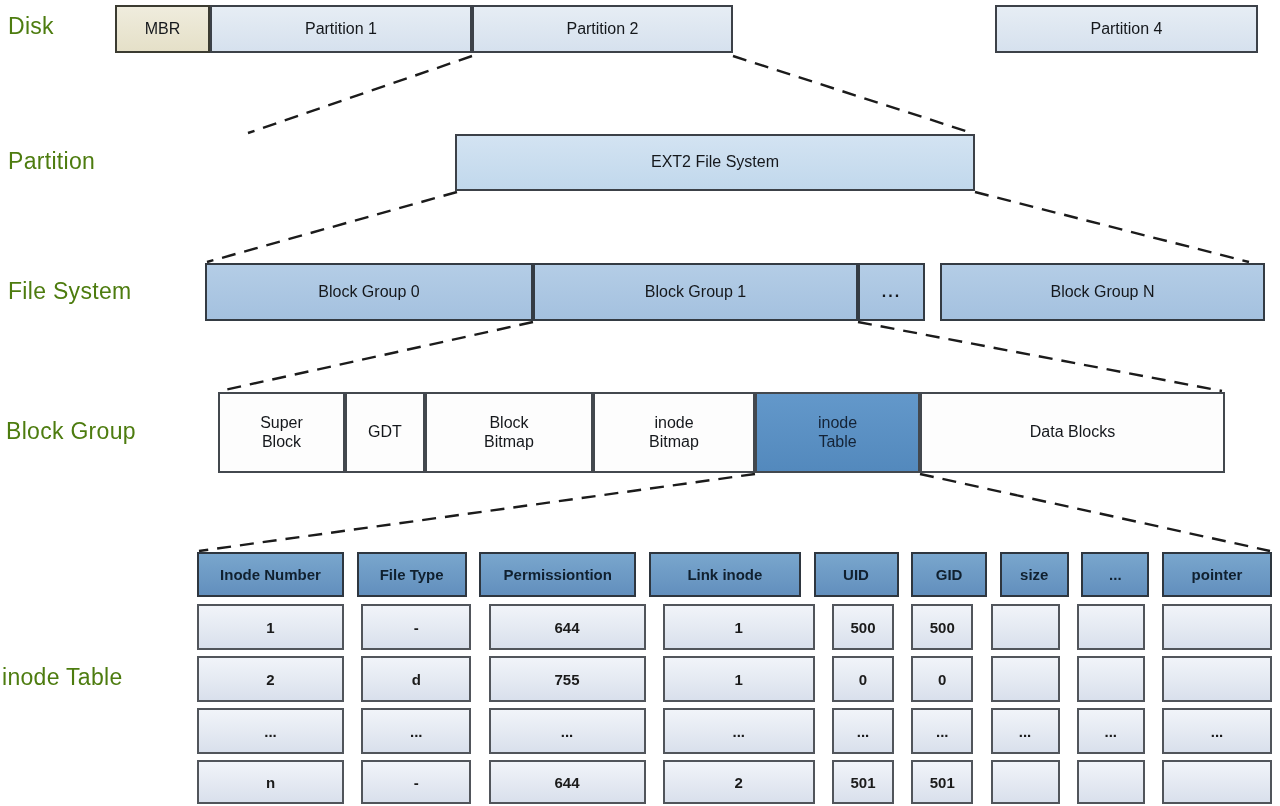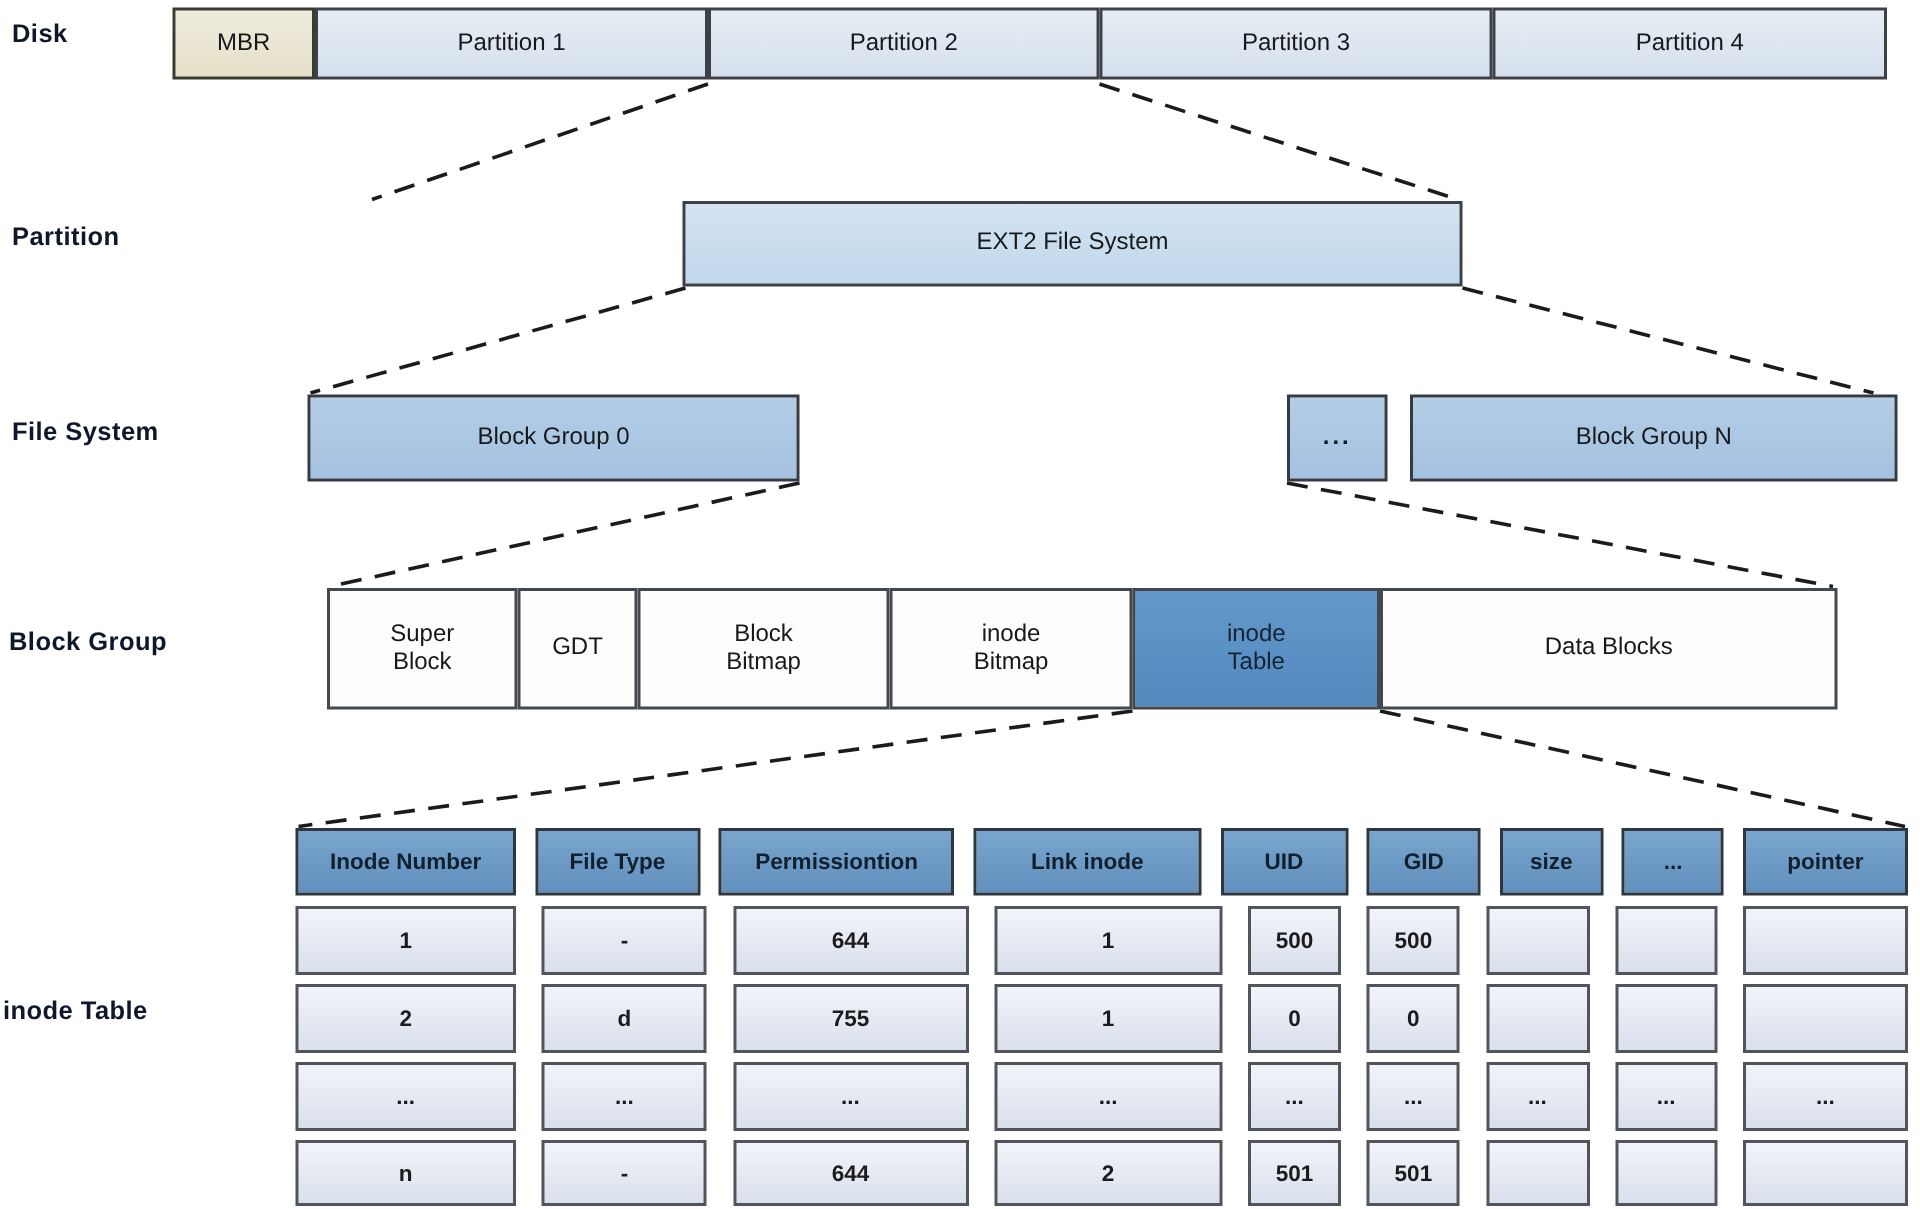--- a/index.html
+++ b/index.html
@@ -1,21 +1,21 @@
 <!DOCTYPE html>
 <html><head>
 <meta charset="utf-8">
 <style>
   html,body{margin:0;padding:0;background:#fff;}
   #stage{
     position:relative;width:1280px;height:806px;background:#fff;overflow:hidden;
     font-family:"Liberation Sans","DejaVu Sans",sans-serif;color:#111;
   }
   .rowlabel{
-    position:absolute;font-size:17px;color:#0f172a;letter-spacing:.3px;white-space:nowrap;font-weight:bold;
+    position:absolute;font-size:23px;color:#4d7c0f;letter-spacing:.3px;white-space:nowrap;
   }
   .box{
     position:absolute;display:flex;align-items:center;justify-content:center;
     box-sizing:border-box;text-align:center;font-size:16px;color:#15181c;
   }
   .box span{display:inline-block;line-height:1.15;}
   
   .r1{top:5px;height:48px;border:2px solid #3c4148;background:linear-gradient(#e6edf4,#d6e1ee);}
   .r1.mbr{background:linear-gradient(#efecdd,#e5e0c8);border-color:#3b3b31;}
   
@@ -72,33 +72,33 @@
 
   <div class="box r1 mbr" style="left:115px;width:95px">
       <span>MBR</span>
     </div>
   <div class="box r1" style="left:210px;width:262px">
       <span>Partition 1</span>
     </div>
   <div class="box r1" style="left:472px;width:261px">
       <span>Partition 2</span>
     </div>
-  <div class="box r1" style="left:733px;width:262px">
-      <span>Partition 3</span>
-    </div>
   <div class="box r1" style="left:995px;width:263px">
       <span>Partition 4</span>
     </div>
 
   <div class="box r2 ext2" style="left:455px;width:520px">
       <span>EXT2 File System</span>
     </div>
 
   <div class="box r3" style="left:205px;width:328px">
       <span>Block Group 0</span>
+    </div>
+  <div class="box r3" style="left:533px;width:325px">
+      <span>Block Group 1</span>
     </div>
   <div class="box r3" style="left:858px;width:67px">
       <span class="dots">...</span>
     </div>
   <div class="box r3" style="left:940px;width:325px">
       <span>Block Group N</span>
     </div>
 
   <div class="box r4" style="left:218px;width:127px">
       <span style="max-width:78px">Super Block</span>

